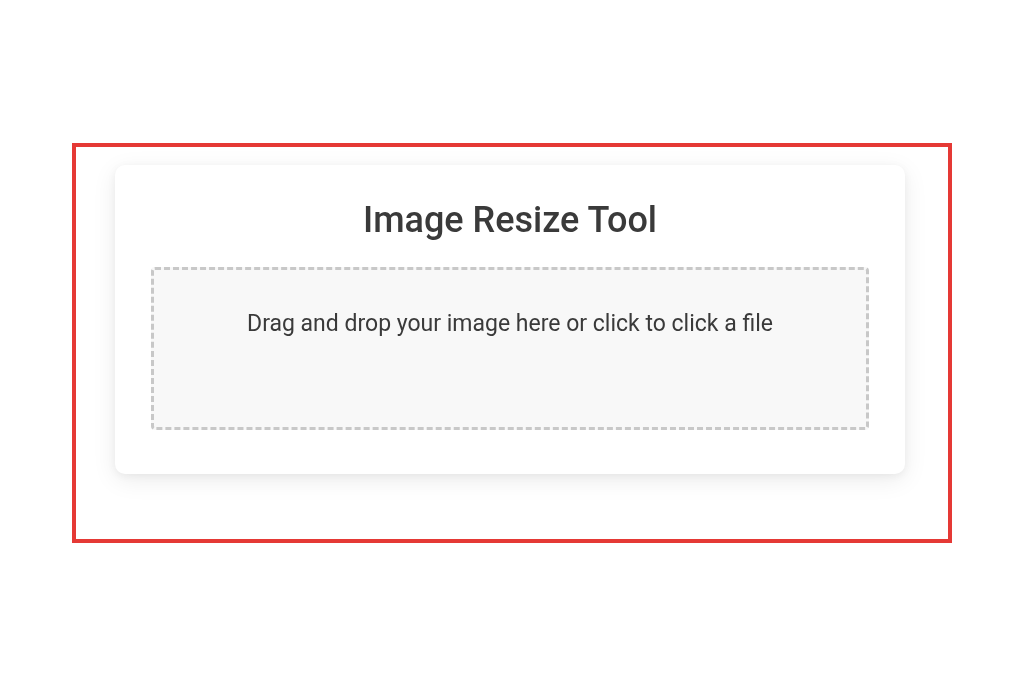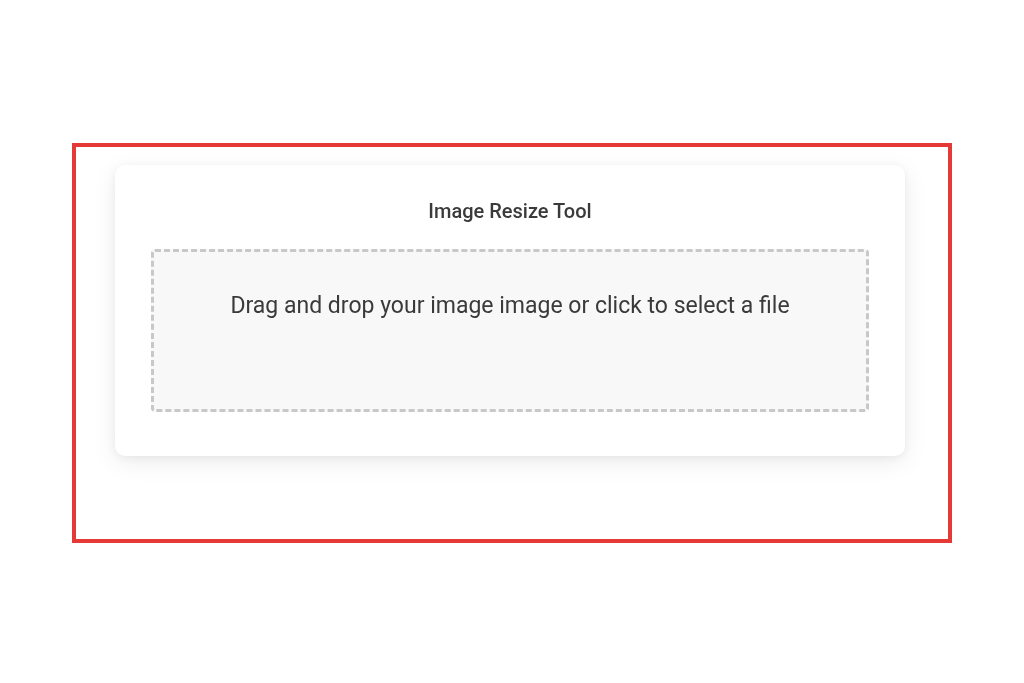--- a/index.html
+++ b/index.html
@@ -28,21 +28,21 @@
       left: 115px;
       top: 165px;
       width: 790px;
       background: #ffffff;
       border-radius: 10px;
       box-shadow: 0 6px 24px rgba(0,0,0,0.08), 0 2px 8px rgba(0,0,0,0.05);
       padding: 28px 36px 44px 36px;
     }
     .card-title {
       text-align: center;
-      font-size: 20px;
+      font-size: 36px;
       font-weight: 500;
       color: #3a3a3a;
       margin-bottom: 26px;
       margin-top: 6px;
     }
     .dropzone {
       border: 3px dashed #c8c8c8;
       background: #f8f8f8;
       border-radius: 4px;
       padding: 40px 20px 90px 20px;
@@ -54,17 +54,17 @@
       color: #3a3a3a;
       font-weight: 400;
     }
   </style>
 </head>
 <body>
 
 <div class="card">
   <h1 class="card-title">Image Resize Tool</h1>
   <div class="dropzone">
-    <div class="dropzone-text">Drag and drop your image image or click to select a file</div>
+    <div class="dropzone-text">Drag and drop your image here or click to click a file</div>
   </div>
 </div>
 
 <div class="highlight-box"></div>
 
 </body></html>

